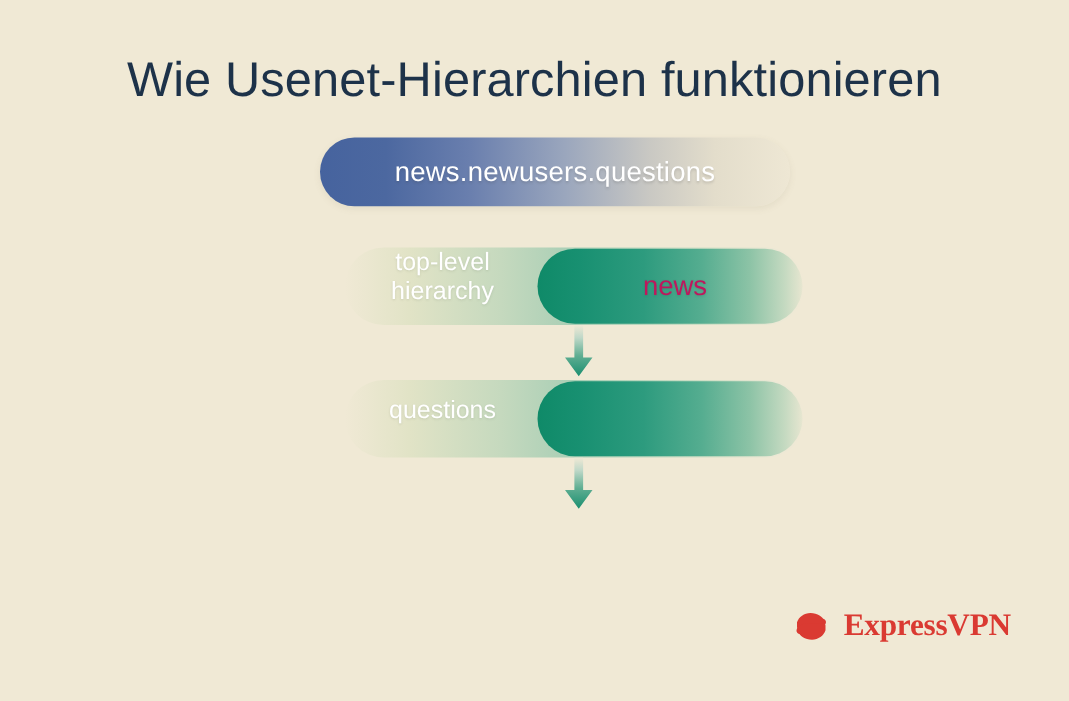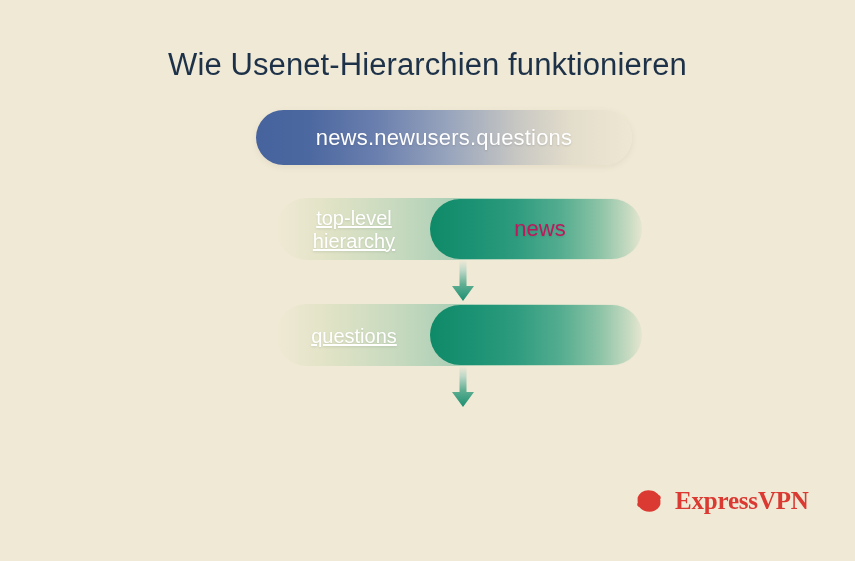--- a/index.html
+++ b/index.html
@@ -22,21 +22,21 @@
     background: #f0e9d5;
   }
 
   
   .title {
     position: absolute;
     top: 46px;
     left: 0;
     width: 855px;
     text-align: center;
-    font-size: 31px;
+    font-size: 39px;
     font-weight: 400;
     color: #1d3249;
     letter-spacing: 0.1px;
     line-height: 38px;
   }
 
   
   .diagram {
     position: absolute;
     top: 105px;
@@ -116,32 +116,31 @@
         #189071 16%,
         #2d9b7e 40%,
         #55ad90 62%,
         #8cc3a6 80%,
         #c3d9c0 93%,
         rgba(225,228,205,0.6) 100%);
   }
   .seg-left-label {
     position: absolute;
     left: 256px;
-    top: 8px;
+    top: 0;
     width: 156px;
     height: 48px;
     display: flex;
     align-items: center;
     justify-content: center;
     color: #ffffff;
     font-size: 20px;
     line-height: 23px;
     text-align: center;
     text-shadow: 0 1px 2px rgba(90,100,80,0.18);
-    text-decoration: underline;
   }
   .seg-right-label {
     position: absolute;
     left: 416px;
     top: 0;
     width: 208px;
     height: 62px;
     display: flex;
     align-items: center;
     justify-content: center;

